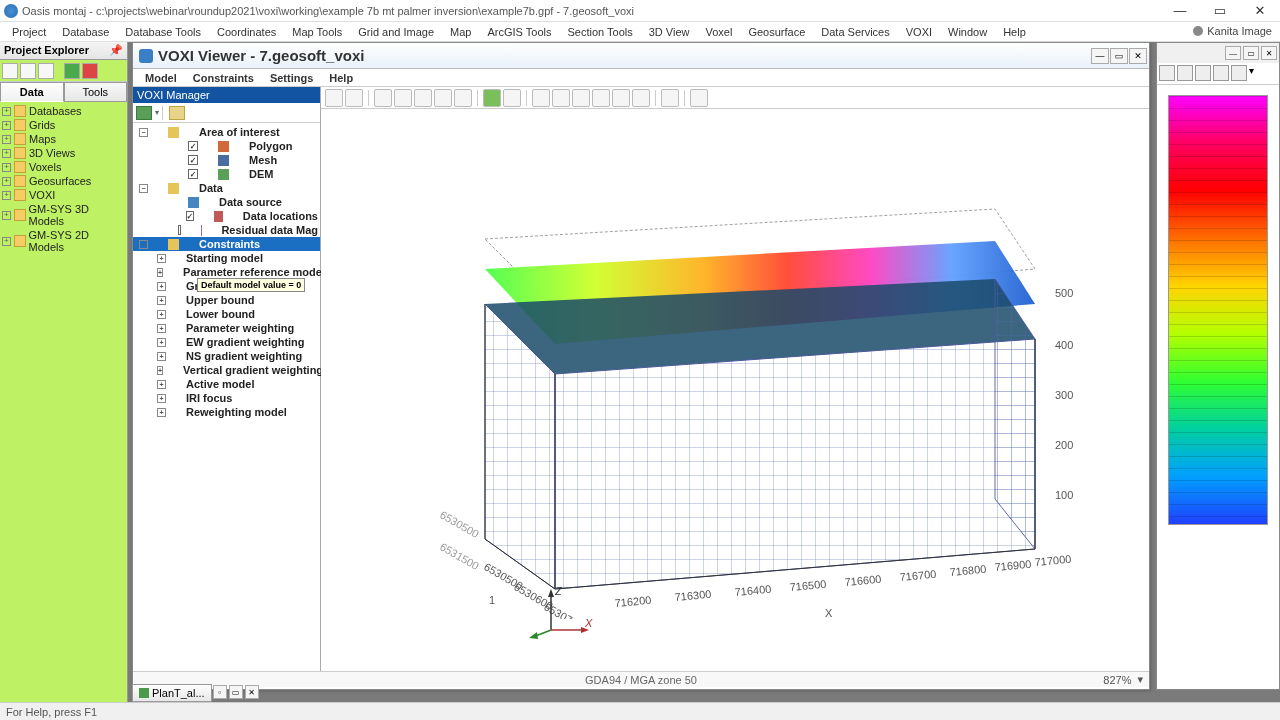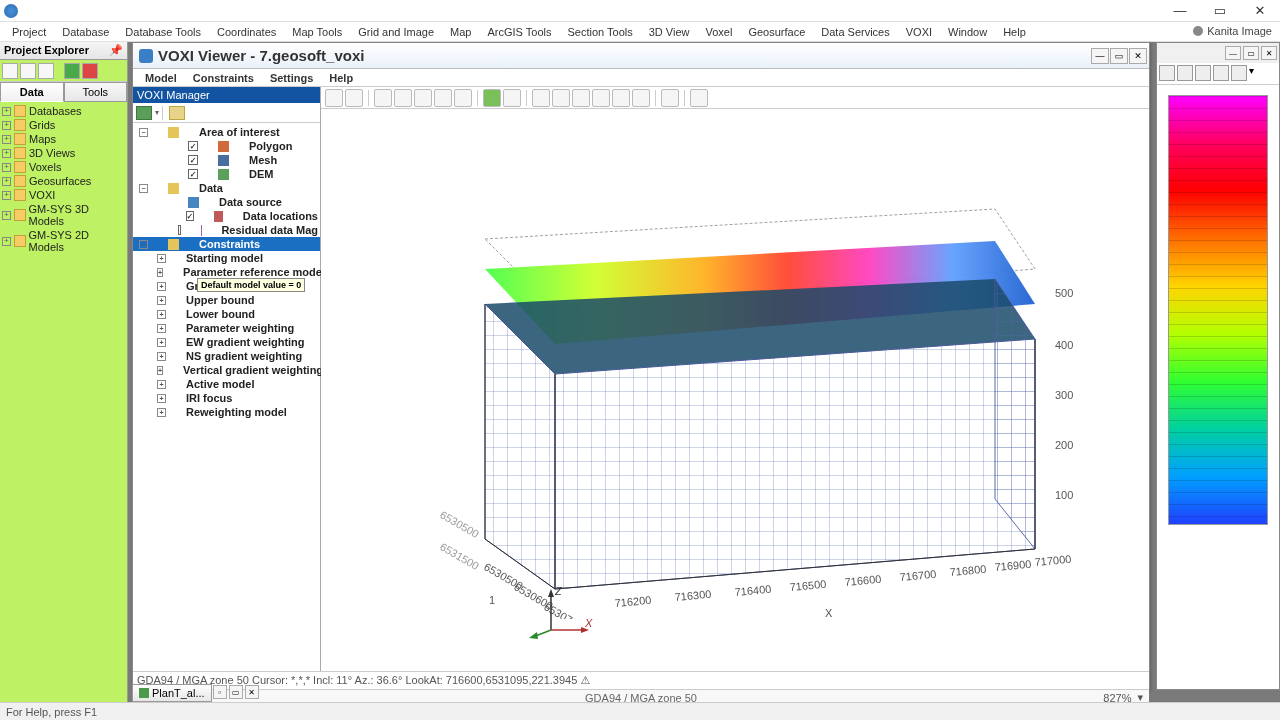--- a/index.html
+++ b/index.html
@@ -93,20 +93,21 @@
 .tab-strip .tabbtn { width: 14px; height: 14px; border: 1px solid #aaa; background: #f5f5f5; cursor: pointer; margin: 1px 1px 0 1px; font-size: 8px; display: flex; align-items: center; justify-content: center; }
 
 
 .app-status { position: absolute; left: 0; bottom: 0; right: 0; height: 18px; background: #f0f0f0; border-top: 1px solid #ccc; display: flex; align-items: center; padding: 0 6px; font-size: 10px; color: #555; }
 </style>
 </head>
 <body>
 
 <div class="titlebar">
   <div class="app-icon"></div>
+  <div class="title-text">Oasis montaj - c:\projects\webinar\roundup2021\voxi\working\example 7b mt palmer inversion\example7b.gpf - 7.geosoft_voxi</div>
   <div class="win-ctrls">
     <div class="win-btn">—</div>
     <div class="win-btn">▭</div>
     <div class="win-btn">✕</div>
   </div>
 </div>
 <div class="user-ribbon">
   <div class="user-icon"></div>
   <span>Kanita Image</span>
 </div>
@@ -422,23 +423,20 @@
             <text x="28" y="10" font-size="10" fill="#333" font-style="italic">Z</text>
             <line x1="24" y1="45" x2="58" y2="45" stroke="#b03030" stroke-width="1.5"></line>
             <polygon points="62,45 54,42 54,48" fill="#b03030"></polygon>
             <text x="58" y="42" font-size="10" fill="#b03030" font-style="italic">X</text>
             <line x1="24" y1="45" x2="6" y2="52" stroke="#2a8a2a" stroke-width="1.5"></line>
             <polygon points="2,53 10,47 11,54" fill="#2a8a2a"></polygon>
           </svg>
         </div>
       </div>
     </div>
-    <div class="voxi-status">
-      <span>GDA94 / MGA zone 50   Cursor: *,*,*   Incl: 11° Az.: 36.6°  LookAt: 716600,6531095,221.3945 ⚠</span>
-    </div>
     <div class="voxi-bottom-bar" style="position:relative">
       <span>GDA94 / MGA zone 50</span>
       <div class="voxi-bottom-right">
         <span>827%</span>
         <span>▾</span>
       </div>
     </div>
   </div>
 
   <div class="sec-window">

